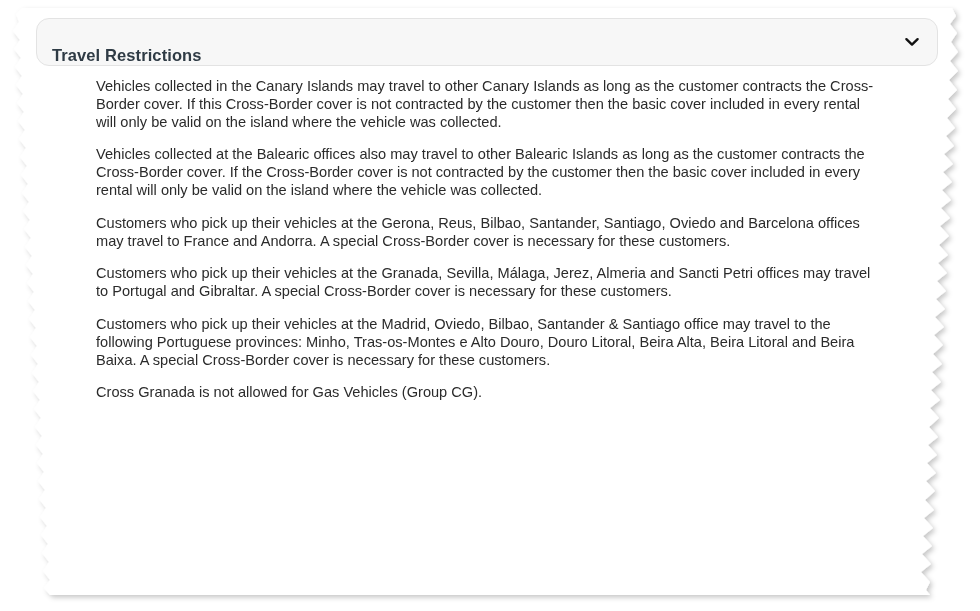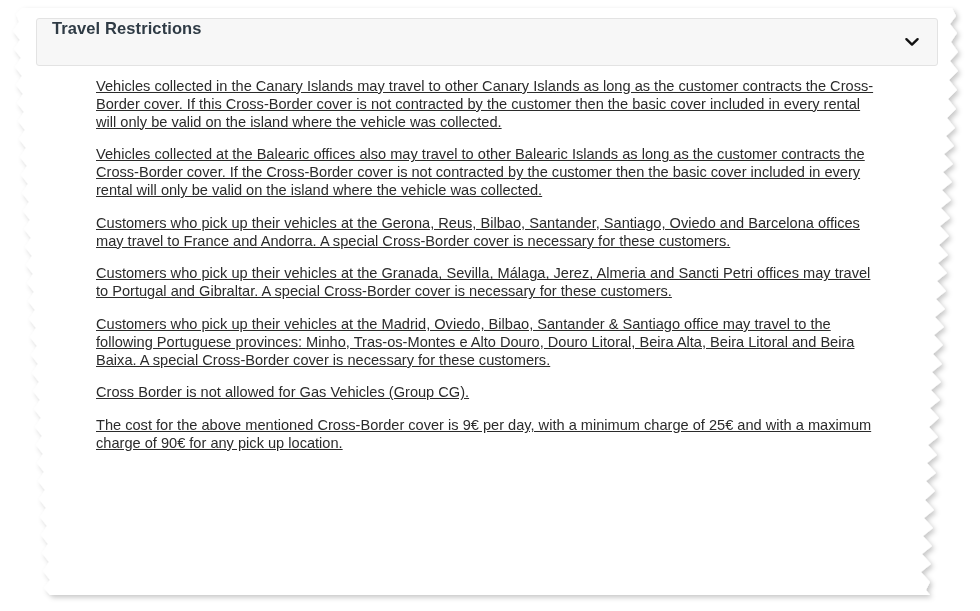--- a/index.html
+++ b/index.html
@@ -43,23 +43,23 @@
     left: 36px;
     top: 18px;
     width: 902px;
   }
   .panel-header {
     position: relative;
     box-sizing: border-box;
     height: 48px;
     background: #f7f7f7;
     border: 1px solid #e3e3e3;
-    border-radius: 3px;
+    border-radius: 13px;
     display: flex;
-    align-items: flex-start;
+    align-items: flex-end;
     cursor: pointer;
   }
   .panel-title {
     margin-left: 15px;
     font-size: 16.5px;
     font-weight: bold;
     color: #2f3b45;
     letter-spacing: 0.1px;
     white-space: nowrap;
   }
@@ -81,21 +81,20 @@
     padding: 12px 26px 10px 60px;
     background: transparent;
   }
   .para {
     margin: 0 0 15px 0;
     font-size: 14.6px;
     line-height: 17.8px;
     color: #2b2b2b;
     max-width: 782px;
     text-align: left;
-    text-decoration: underline;
     -webkit-font-smoothing: antialiased;
   }
   .para:last-child { margin-bottom: 0; }
 </style>
 </head>
 <body>
 
 <div id="sheet-wrap">
   <svg id="torn-sheet" width="980" height="611" viewBox="0 0 980 611">
     <defs>
@@ -144,19 +143,18 @@
         </svg>
       </span>
     </div>
 
     <div class="panel-body">
       <p class="para">Vehicles collected in the Canary Islands may travel to other Canary Islands as long as the customer contracts the Cross-Border cover. If this Cross-Border cover is not contracted by the customer then the basic cover included in every rental will only be valid on the island where the vehicle was collected.</p>
       <p class="para">Vehicles collected at the Balearic offices also may travel to other Balearic Islands as long as the customer contracts the Cross-Border cover. If the Cross-Border cover is not contracted by the customer then the basic cover included in every rental will only be valid on the island where the vehicle was collected.</p>
       <p class="para">Customers who pick up their vehicles at the Gerona, Reus, Bilbao, Santander, Santiago, Oviedo and Barcelona offices may travel to France and Andorra. A special Cross-Border cover is necessary for these customers.</p>
       <p class="para">Customers who pick up their vehicles at the Granada, Sevilla, Málaga, Jerez, Almeria and Sancti Petri offices may travel to Portugal and Gibraltar. A special Cross-Border cover is necessary for these customers.</p>
       <p class="para">Customers who pick up their vehicles at the Madrid, Oviedo, Bilbao, Santander &amp; Santiago office may travel to the following Portuguese provinces: Minho, Tras-os-Montes e Alto Douro, Douro Litoral, Beira Alta, Beira Litoral and Beira Baixa. A special Cross-Border cover is necessary for these customers.</p>
-      <p class="para">Cross Border is not allowed for Gas Vehicles (Group CG).</p>
-      <p class="para">The cost for the above mentioned Cross-Border cover is 9€ per day, with a minimum charge of 25€ and with a maximum charge of 90€ for any pick up location.</p>
+      <p class="para">Cross Granada is not allowed for Gas Vehicles (Group CG).</p>
     </div>
 
   </section>
 
 </div>
 
 </body></html>

